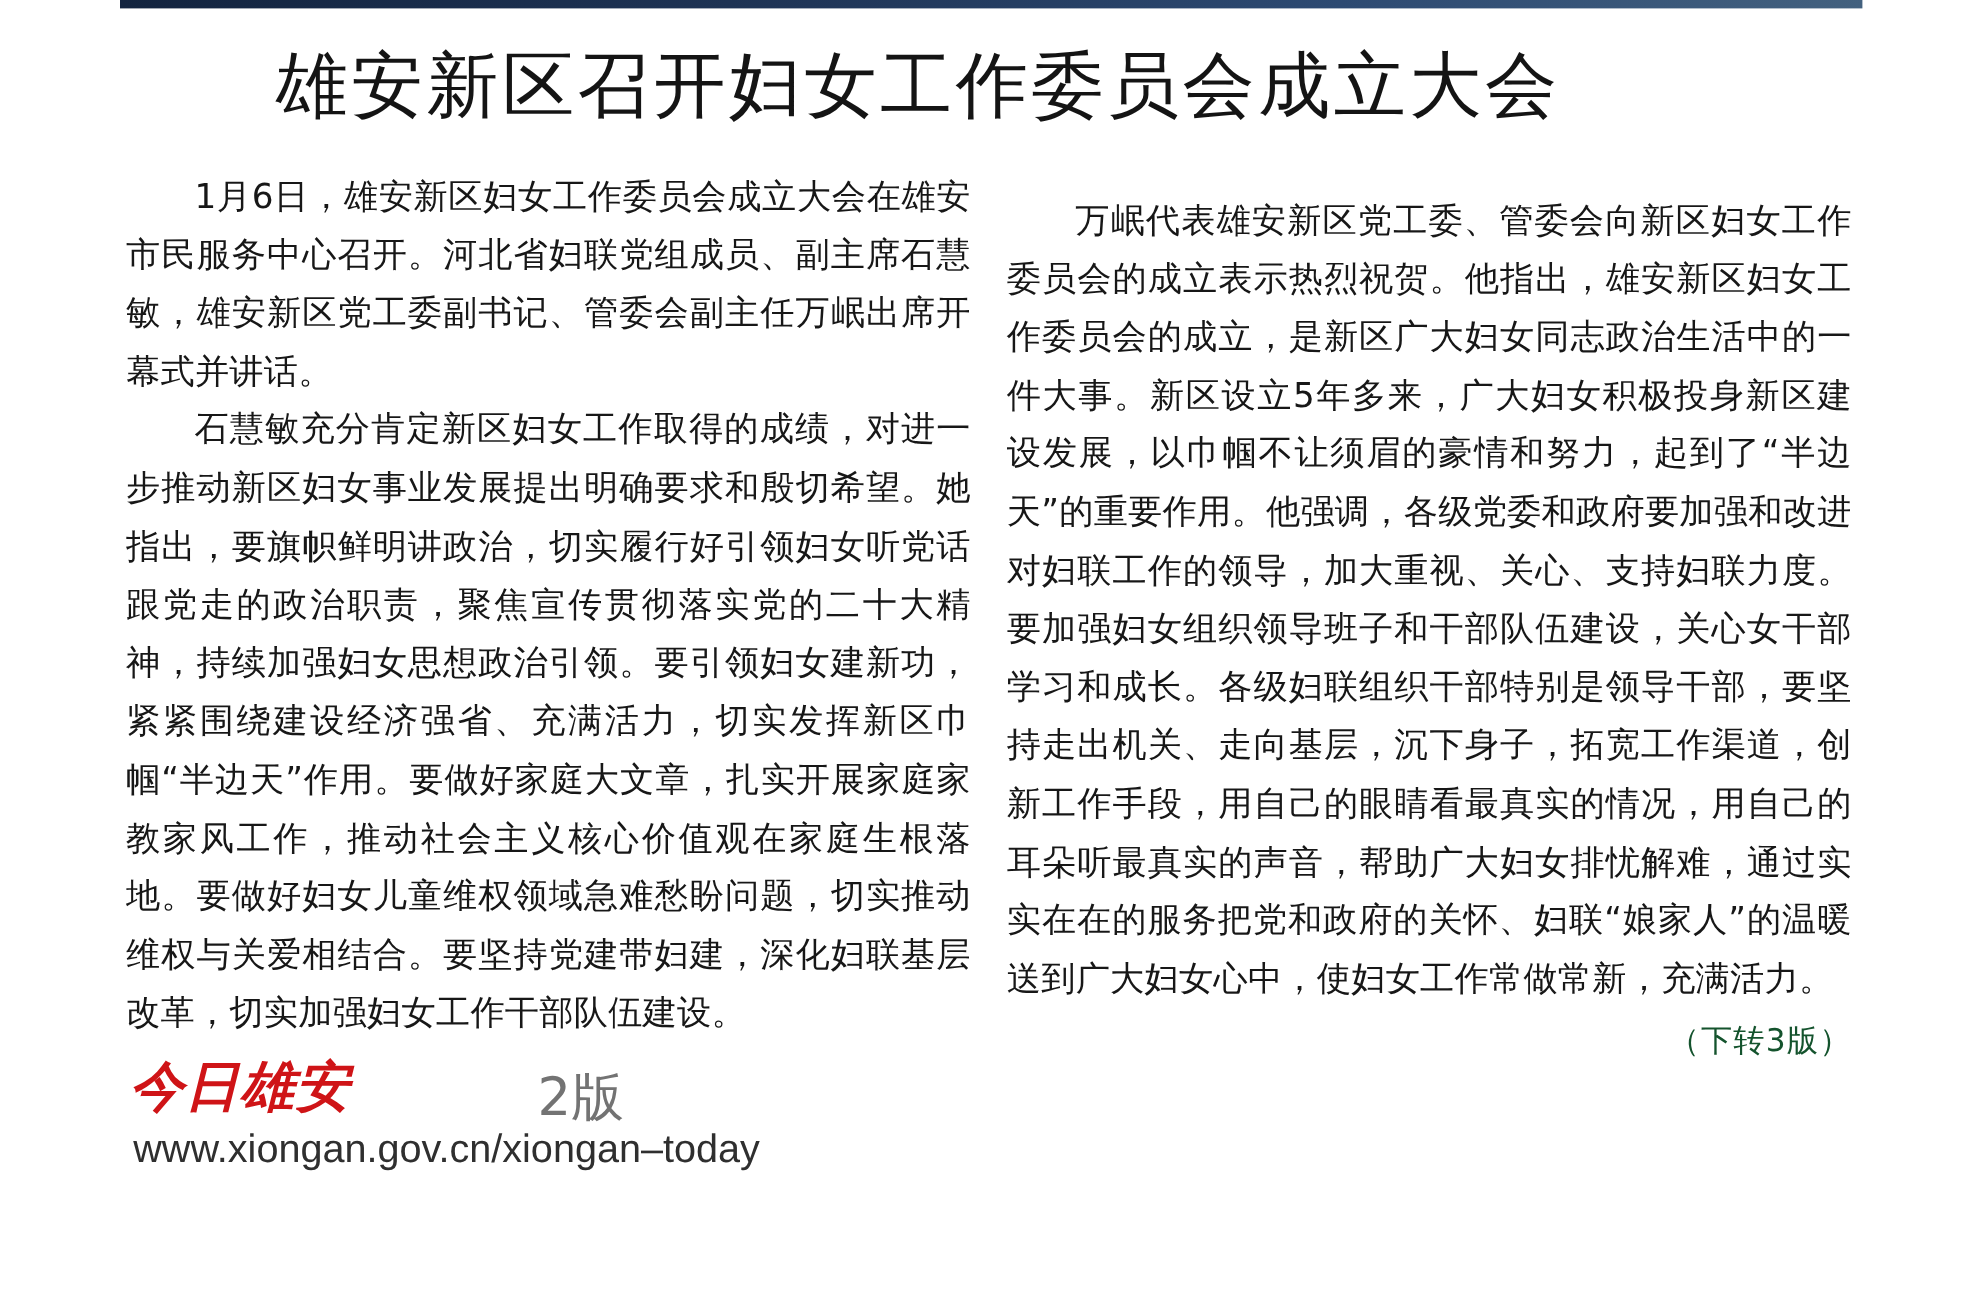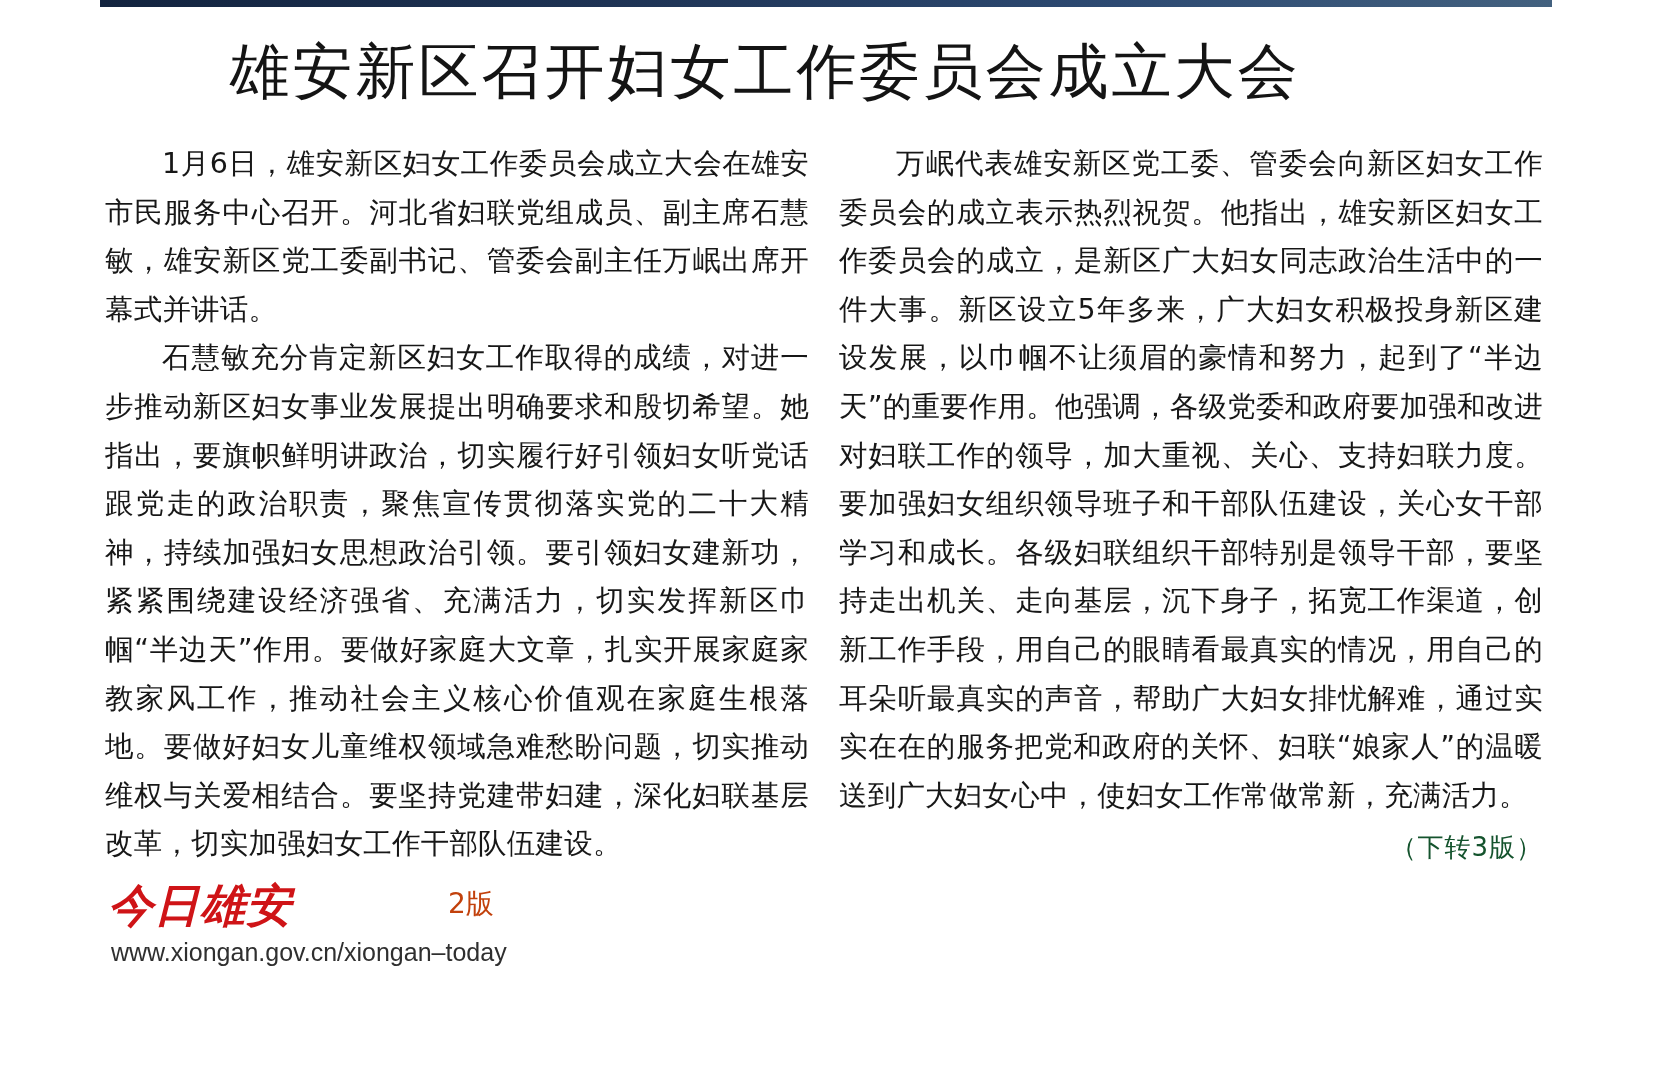--- a/index.html
+++ b/index.html
@@ -57,21 +57,21 @@
     text-indent: 2em;
     font-family: "DejaVu Sans", sans-serif;
     font-size: 28.5px;
     line-height: 48.6px;
     text-align: justify;
     text-justify: inter-ideograph;
     color: #171717;
     letter-spacing: 0.2px;
   }
 
-  .col-right p.para:first-child { text-indent: 2em; }
+  .col-right p.para:first-child { text-indent: 2em; margin-top: 20px; }
 
   .jump-note {
     margin-top: 10px;
     text-align: right;
     font-family: "DejaVu Sans", sans-serif;
     font-size: 26px;
     color: #14532d;
     letter-spacing: 1px;
   }
 
@@ -94,31 +94,31 @@
     font-size: 45px;
     color: #cf1417;
     letter-spacing: 1px;
     line-height: 50px;
   }
   .site-url {
     position: absolute;
     left: 3px;
     top: 57px;
     font-family: "Liberation Sans", sans-serif;
-    font-size: 25px;
+    font-size: 33px;
     color: #2f2f2f;
     letter-spacing: 0px;
   }
   .page-num {
     position: absolute;
     left: 340px;
     top: 4px;
     font-family: "DejaVu Sans", sans-serif;
-    font-size: 28px;
-    color: #c2410c;
+    font-size: 44px;
+    color: #737373;
   }
 </style>
 </head>
 <body>
 
 <div class="top-rule"></div>
 
 <div class="headline">雄安新区召开妇女工作委员会成立大会</div>
 
 <div class="columns">

